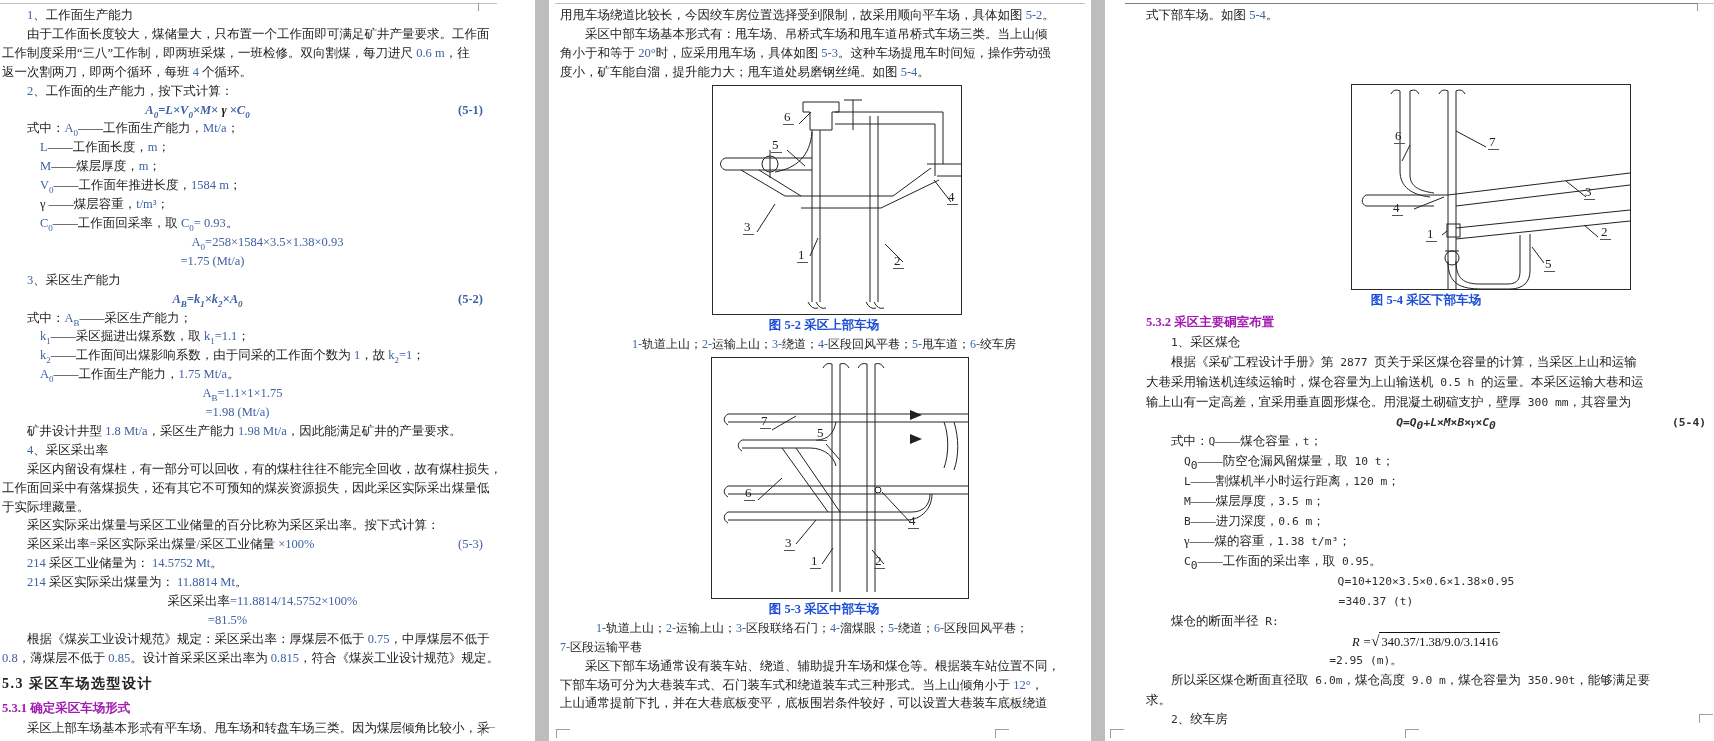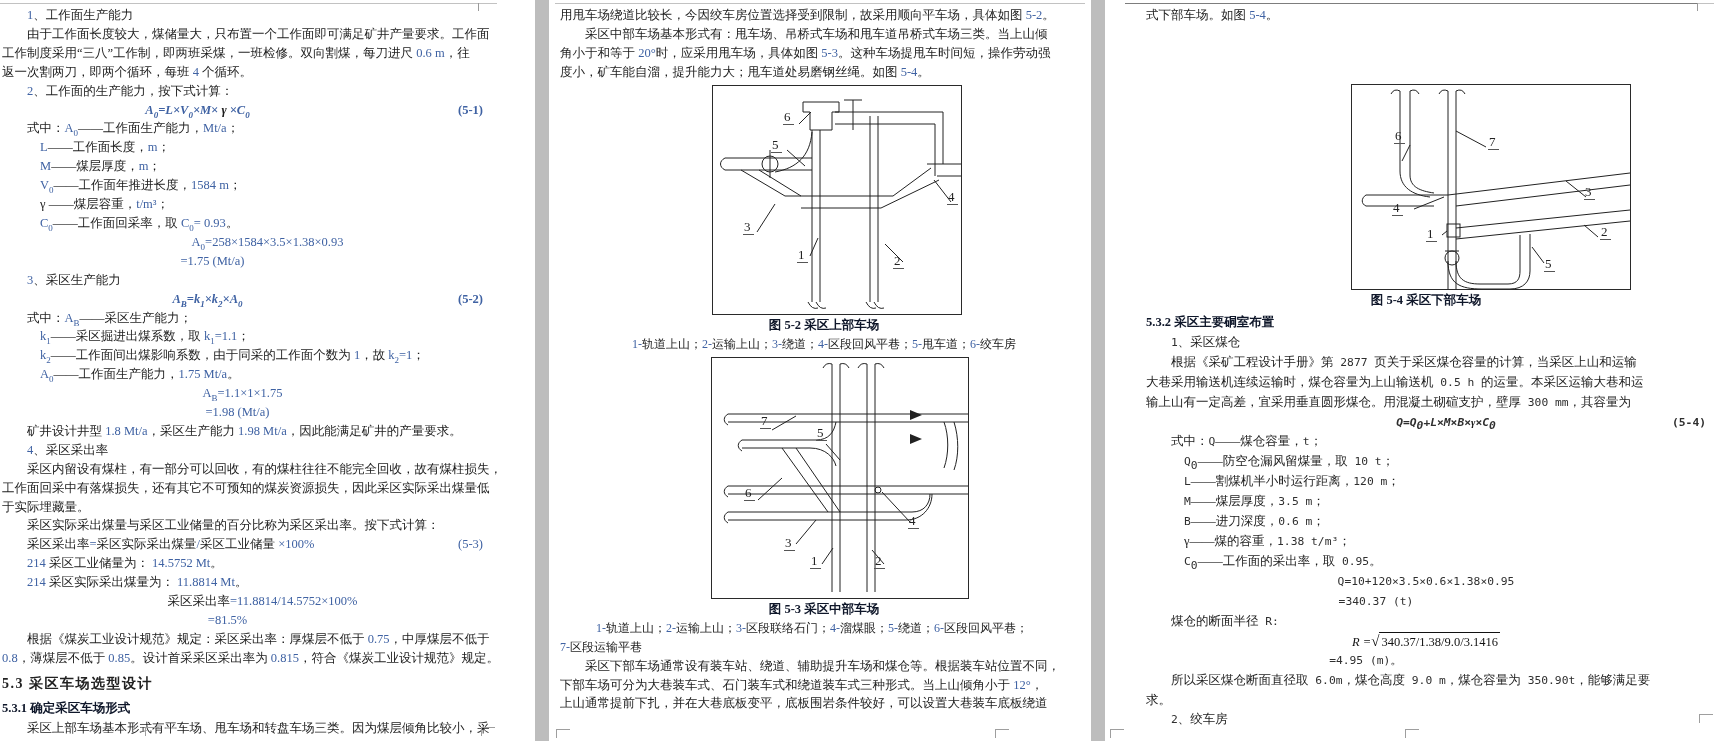--- a/index.html
+++ b/index.html
@@ -27,22 +27,22 @@
   .eqrow{text-align:center;font-weight:bold;}
   .eqrow .eq{position:relative;display:inline-block;font-style:italic;}
   .eqrow.eqsm .eq{font-size:10.5px;}
   .eqno{position:absolute;right:0;top:0;font-style:normal;}
   .eqlrow{position:relative;}
   .latb{color:#3f62a3;}
   .latm{color:#2f2f2f;font-family:"DejaVu Sans Mono",monospace;font-size:11.3px;}
   .hlat{color:inherit;}
   sub{font-size:9px;line-height:0;}
   .h1{font-size:14px;font-weight:bold;letter-spacing:1.5px;color:#222;padding:7px 0 4px 0;line-height:17px;}
-  .h2{font-size:12.5px;font-weight:bold;color:#0f172a;padding:4px 0 3px 0;line-height:16px;}
-  .cap{font-size:12.5px;font-weight:bold;color:#0f172a;text-align:center;line-height:20px;}
+  .h2{font-size:12.5px;font-weight:bold;color:#a21caf;padding:4px 0 3px 0;line-height:16px;}
+  .cap{font-size:12.5px;font-weight:bold;color:#1d4ed8;text-align:center;line-height:20px;}
   .leg{font-size:12px;color:#1d1d1d;text-align:center;line-height:19px;}
   .sp{width:100%;}
   .fig{position:relative;border:1px solid #2a2a2a;background:#fff;margin-top:3px;}
   .fig svg{position:absolute;left:0;top:0;width:100%;height:100%;}
   .fig path,.fig rect,.fig circle{fill:none;stroke:#222;stroke-width:1;}
   .fig .fill{fill:#222;stroke:none;}
   .fig-num{position:absolute;font-size:13px;line-height:14px;color:#222;
            border-bottom:1px solid #555;padding:0 3px 0 1px;background:transparent;}
   .sqrtrow .eqpre{font-style:italic;color:#111;}
   .sqrtrow .sqsym{font-size:15px;color:#111;}
@@ -209,21 +209,21 @@
         <div class="ln ind2"><span class="latm">Q</span><sub class="latm">0</sub>——防空仓漏风留煤量，取<span class="latm"> 10 t</span>；</div>
         <div class="ln ind2"><span class="latm">L</span>——割煤机半小时运行距离，<span class="latm">120 m</span>；</div>
         <div class="ln ind2"><span class="latm">M</span>——煤层厚度，<span class="latm">3.5 m</span>；</div>
         <div class="ln ind2"><span class="latm">B</span>——进刀深度，<span class="latm">0.6 m</span>；</div>
         <div class="ln ind2">γ——煤的容重，<span class="latm">1.38 t/m³</span>；</div>
         <div class="ln ind2"><span class="latm">C</span><sub class="latm">0</sub>——工作面的采出率，取<span class="latm"> 0.95</span>。</div>
         <div class="ln ctr"><span><span class="latm">Q=10+120×3.5×0.6×1.38×0.95</span></span></div>
         <div class="ln ctr"><span style="left: -50px;"><span class="latm">=340.37 (t)</span></span></div>
         <div class="ln ind">煤仓的断面半径<span class="latm"> R:</span></div>
         <div class="ln ctr sqrtrow"><span class="eqpre">R = </span><span class="sqsym">√</span><span class="rad">340.37/1.38/9.0/3.1416</span></div>
-        <div class="ln ctr"><span style="left: -60px;"><span class="latm">=4.95 (m)</span>。</span></div>
+        <div class="ln ctr"><span style="left: -60px;"><span class="latm">=2.95 (m)</span>。</span></div>
         <div class="ln ind">所以采区煤仓断面直径取<span class="latm"> 6.0m</span>，煤仓高度<span class="latm"> 9.0 m</span>，煤仓容量为<span class="latm"> 350.90t</span>，能够满足要</div>
         <div class="ln">求。</div>
         <div class="ln ind"><span class="latm">2</span>、绞车房</div>
       </div>
     <div class="bm" style="left:5px;top:729px"></div>
     <div class="bm" style="left:300px;top:729px"></div>
     <div class="bm" style="left:594px;top:714px"></div>
   </section>
 </div>
 

